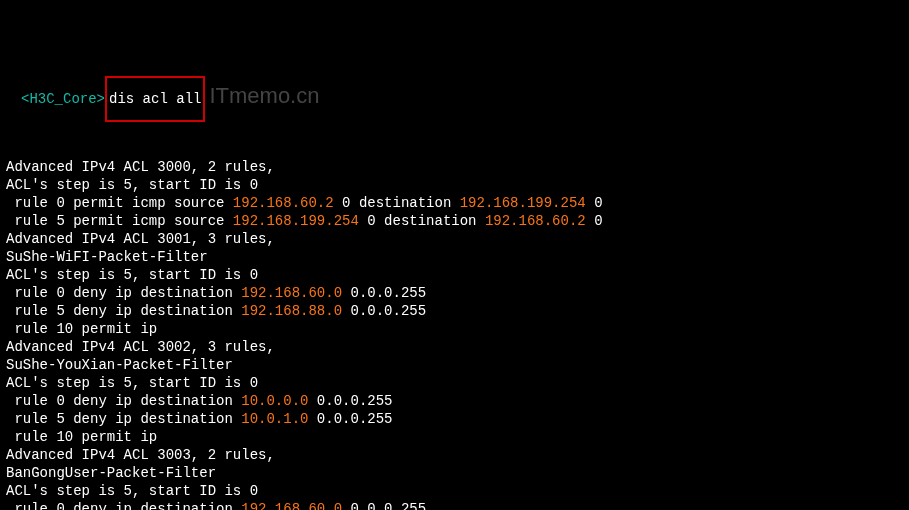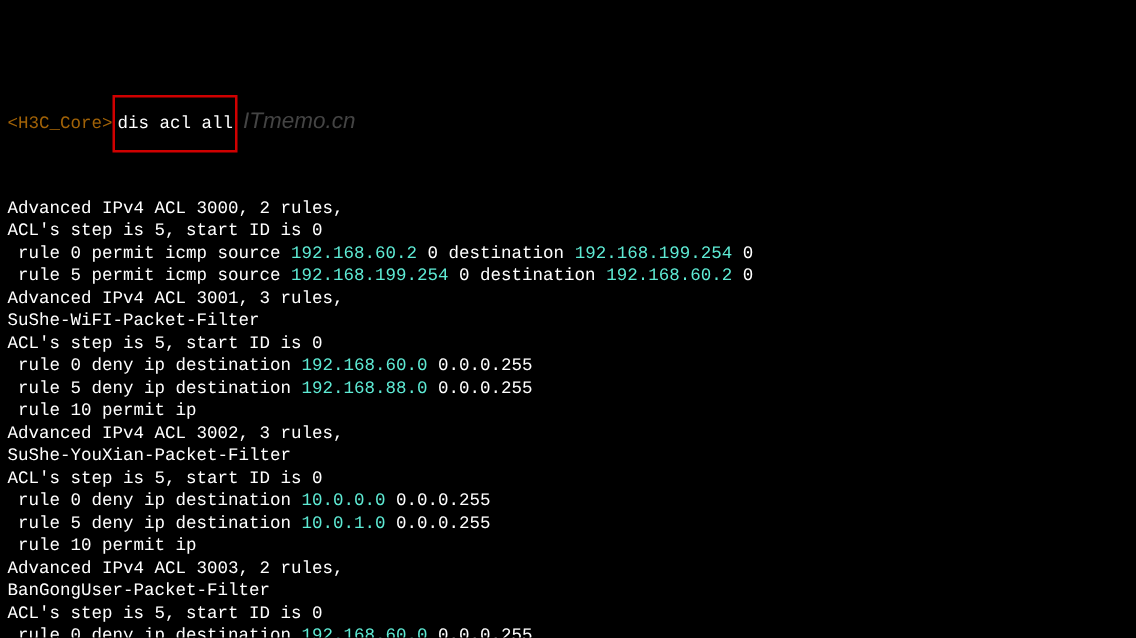--- a/index.html
+++ b/index.html
@@ -10,31 +10,30 @@
       line-height: 18px;
       color: #fff;
       width: 909px;
       height: 510px;
       padding: 4px 6px;
       overflow: hidden;
       position: relative;
       white-space: pre;
     }
     .line { display: block; }
-    .prompt { color: #a16207; }
+    .prompt { color: #14b8a6; margin-left: 15px; }
     .cmd { color: #fff; }
     .watermark-top {
       color: #444;
-      font-style: italic;
       font-family: Arial, sans-serif;
-      font-size: 18px;
+      font-size: 22px;
       font-weight: 500;
       margin-left: 4px;
     }
-    .magenta { color: #5eead4; }
+    .magenta { color: #f97316; }
     .red-box {
       border: 2px solid #d00000;
       padding: 12px 2px;
       display: inline-block;
     }
     .watermark-logo {
       position: absolute;
       bottom: 10px;
       right: 10px;
       height: 52px;

